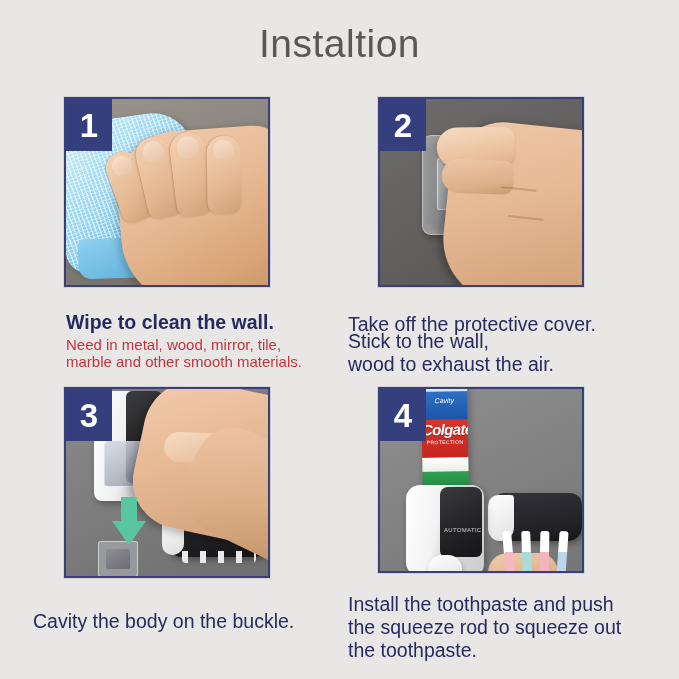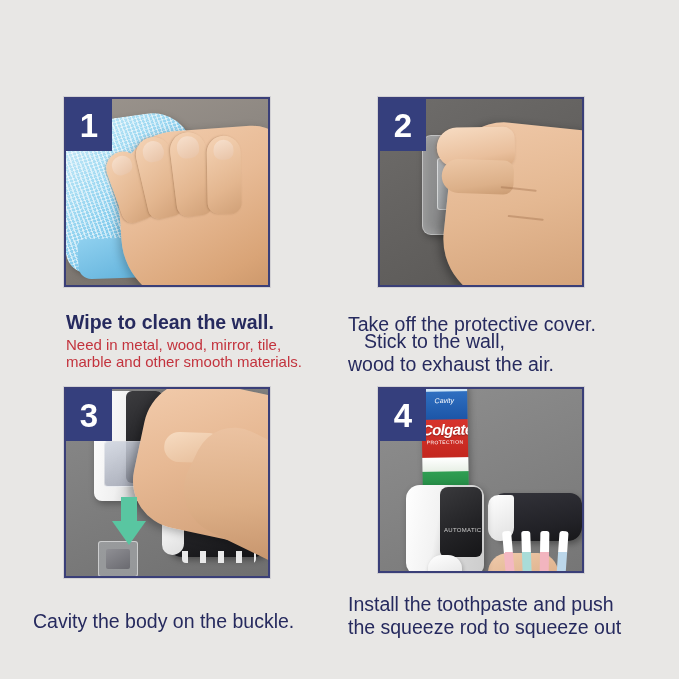--- a/index.html
+++ b/index.html
@@ -328,20 +328,21 @@
     position:absolute; left:108px; bottom:-8px; width:70px; height:26px;
     background:linear-gradient(160deg,#f0cbac,#dcae88);
     border-radius:20px 20px 6px 6px;
   }
 </style>
 </head>
 <body>
 
 <div class="page">
 
+  <div class="title">Instaltion</div>
 
   <div class="panel" id="panel1">
     <div class="photo">
       <div class="p1bg"></div>
       <div class="cloth"></div>
       <div class="hand1">
         <div class="finger f1">
             <div class="nail"></div>
           </div>
         <div class="finger f2">
@@ -372,21 +373,21 @@
         <div class="fingertip"></div>
         <div class="fingertip2"></div>
         <div class="knuckle" style="left:52px; top:64px;"></div>
         <div class="knuckle" style="left:62px; top:92px;"></div>
       </div>
     </div>
     <div class="badge">2</div>
   </div>
 
   <div class="caption" style="left:348px; top:306px; width:300px;margin-top:6px;">Take off the protective cover.</div>
-  <div class="caption" style="left:348px; top:329px; width:300px;margin-left:16px;">Stick to the wall,</div>
+  <div class="caption" style="left:348px; top:329px; width:300px;">Stick to the wall,</div>
   <div class="caption" style="left:348px; top:352px; width:300px;">wood to exhaust the air.</div>
 
   <div class="panel" id="panel3">
     <div class="photo">
       <div class="p3bg"></div>
       <div class="holder3"></div>
       <div class="wallbuckle3"></div>
       <div class="arrow">
         <div class="shaft"></div>
         <div class="head"></div>
@@ -422,14 +423,15 @@
         <div class="logo4">AUTOMATIC</div>
         <div class="nozzle"></div>
 
       </div>
     </div>
     <div class="badge">4</div>
   </div>
 
   <div class="caption" style="left:348px; top:615px; width:310px;">the squeeze rod to squeeze out</div>
   <div class="caption" style="left:348px; top:592px; width:310px;">Install the toothpaste and push</div>
+  <div class="caption" style="left:348px; top:638px; width:310px;">the toothpaste.</div>
 
 </div>
 
 </body></html>

